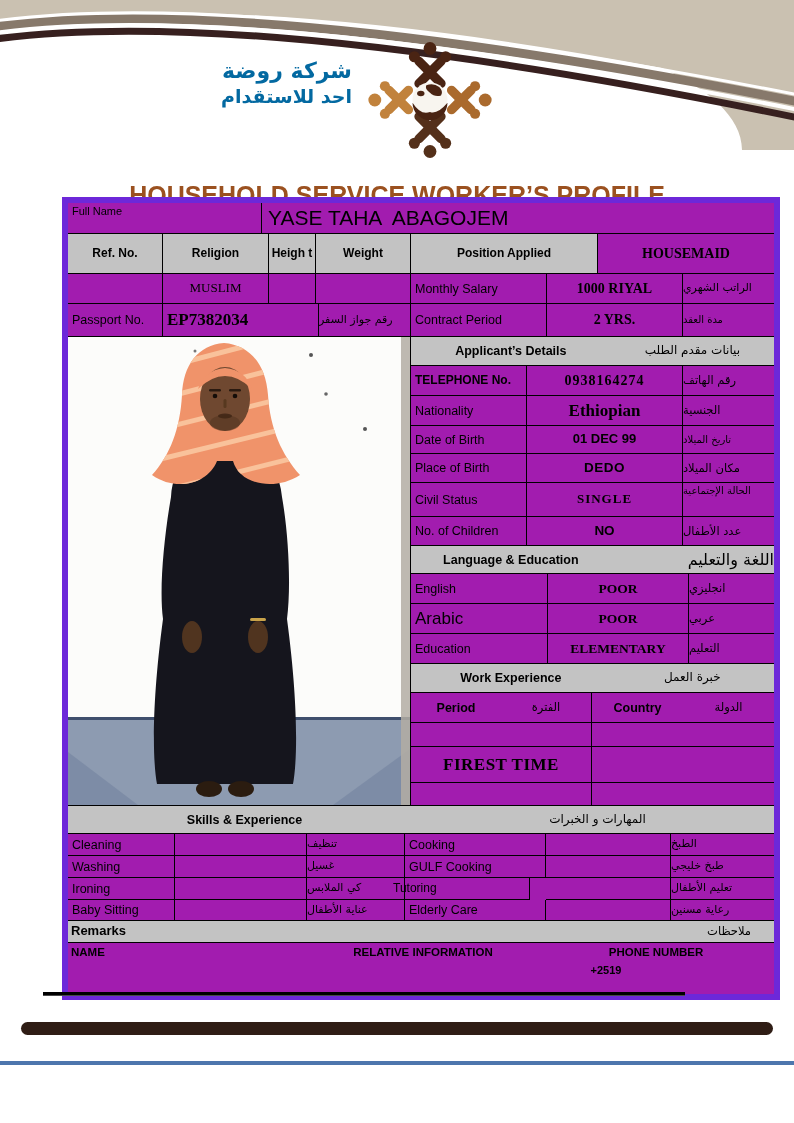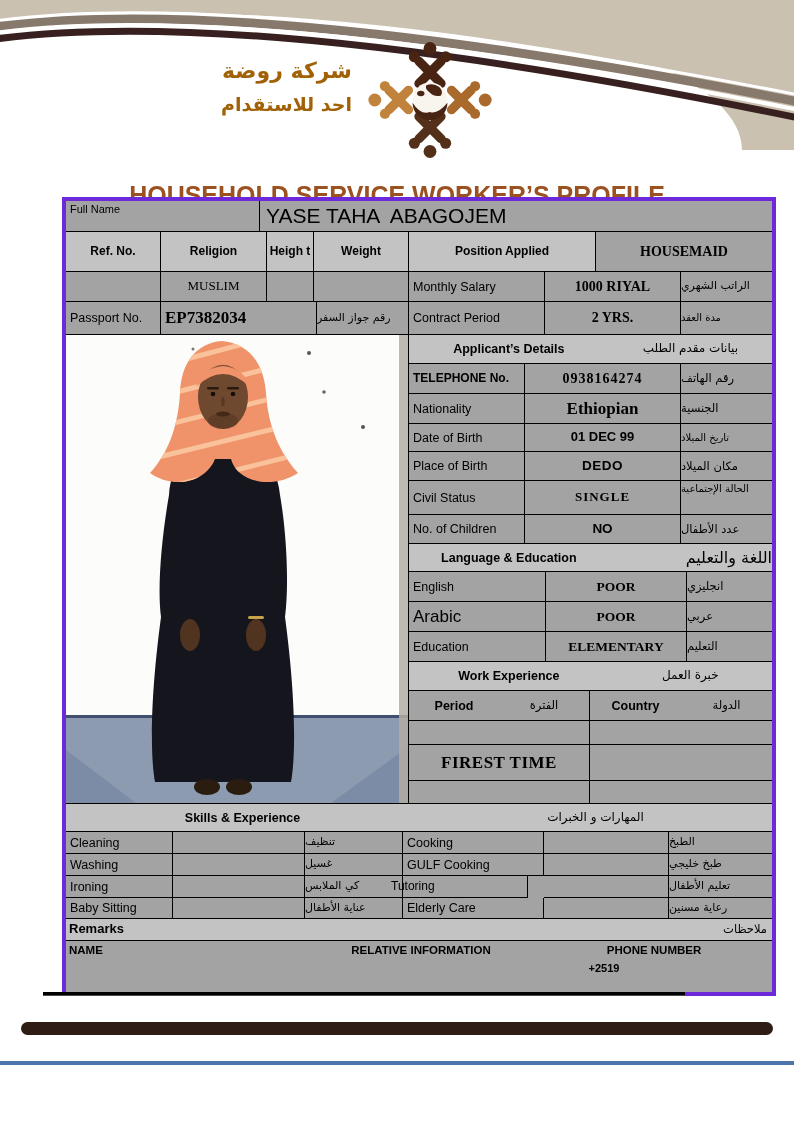--- a/index.html
+++ b/index.html
@@ -1,40 +1,40 @@
 <!DOCTYPE html>
 <html><head>
 <meta charset="utf-8">
 <style>
   html,body{margin:0;padding:0;background:#fff;}
   .page{position:relative;width:794px;height:1123px;background:#ffffff;overflow:hidden;
         font-family:"Liberation Sans",sans-serif;color:#000;}
   .abs{position:absolute;box-sizing:border-box;}
   .form{position:absolute;left:62px;top:197px;width:706px;height:791px;
-        border:4px solid #6d28d9;background:#a3a3a3;}
+        border:6px solid #6d28d9;background:#a21caf;}
   .cell{position:absolute;box-sizing:border-box;border-right:1px solid #000;border-bottom:1px solid #000;
         overflow:hidden;display:flex;align-items:center;line-height:1.12;}
   .c{justify-content:center;text-align:center;}
   .l{justify-content:flex-start;padding-left:4px;}
   .r{justify-content:flex-end;padding-right:4px;text-align:right;}
   .topal{align-items:flex-start;padding-top:2px;}
   .gray{background:#c3c3c3;}
   .b{font-weight:bold;}
   .serif{font-family:"Liberation Serif",serif;}
   .ar{font-family:"DejaVu Sans",sans-serif;direction:rtl;}
   .nr{border-right:none;}
   .nb{border-bottom:none;}
   .pre{white-space:pre;}
   .split{display:flex;width:100%;height:100%;align-items:center;}
   .title{position:absolute;left:0;top:158px;width:794px;text-align:center;
          font-size:25px;font-weight:800;color:#9b5120;letter-spacing:0px;margin-top:23px;}
   .logo-text{position:absolute;left:150px;top:58px;width:202px;
-             color:#a16207;font-family:"DejaVu Sans",sans-serif;direction:rtl;line-height:1.22;}
+             color:#0369a1;font-family:"DejaVu Sans",sans-serif;direction:rtl;line-height:1.22;}
   .logo-text .l1{font-size:22px;font-weight:600;}
-  .logo-text .l2{font-size:19px;font-weight:600;margin-top:8px;}
+  .logo-text .l2{font-size:19px;font-weight:600;}
   .thickline{position:absolute;left:43px;top:992px;width:642px;height:3px;background:#000;
              border-bottom:1px solid #4a4a4a;}
   .footerbar{position:absolute;left:21px;top:1022px;width:752px;height:13px;background:#2f1d15;border-radius:7px;}
   .blueline{position:absolute;left:0;top:1061px;width:794px;height:4px;background:#4d76ad;}
 </style>
 </head>
 <body>
 
 <div class="page">
 
@@ -284,21 +284,21 @@
     <div class="cell l" style="left:0;top:697px;width:107px;height:21px;font-size:12.5px">Baby Sitting</div>
     <div class="cell" style="left:107px;top:697px;width:132px;height:21px"></div>
     <div class="cell r ar" style="left:239px;top:697px;width:98px;height:21px;font-size:11px">عناية الأطفال</div>
     <div class="cell l" style="left:337px;top:697px;width:141px;height:21px;font-size:12.5px">Elderly Care</div>
     <div class="cell" style="left:478px;top:697px;width:125px;height:21px"></div>
     <div class="cell nr r ar" style="left:603px;top:697px;width:103px;height:21px;font-size:11px">رعاية مسنين</div>
 
     <div class="cell gray nr" style="left:0;top:718px;width:706px;height:22px">
       <div class="split" style="justify-content:space-between">
         <span class="b" style="font-size:13px;padding-left:3px">Remarks</span>
-        <span class="ar" style="font-size:11.5px;padding-right:5px">ملاحظات</span>
+        <span class="ar" style="font-size:11.5px;padding-right:23px">ملاحظات</span>
       </div>
     </div>
 
     <div class="cell nr nb" style="left:0;top:740px;width:706px;height:51px;align-items:flex-start">
       <span class="abs b" style="left:3px;top:3px;font-size:11.5px">NAME</span>
       <span class="abs b" style="left:200px;top:3px;width:310px;text-align:center;font-size:11.5px">RELATIVE INFORMATION</span>
       <span class="abs b" style="left:513px;top:3px;width:150px;text-align:center;font-size:11.5px">PHONE NUMBER</span>
       <span class="abs b" style="left:468px;top:21px;width:140px;text-align:center;font-size:11px">+2519</span>
     </div>
   </div>

